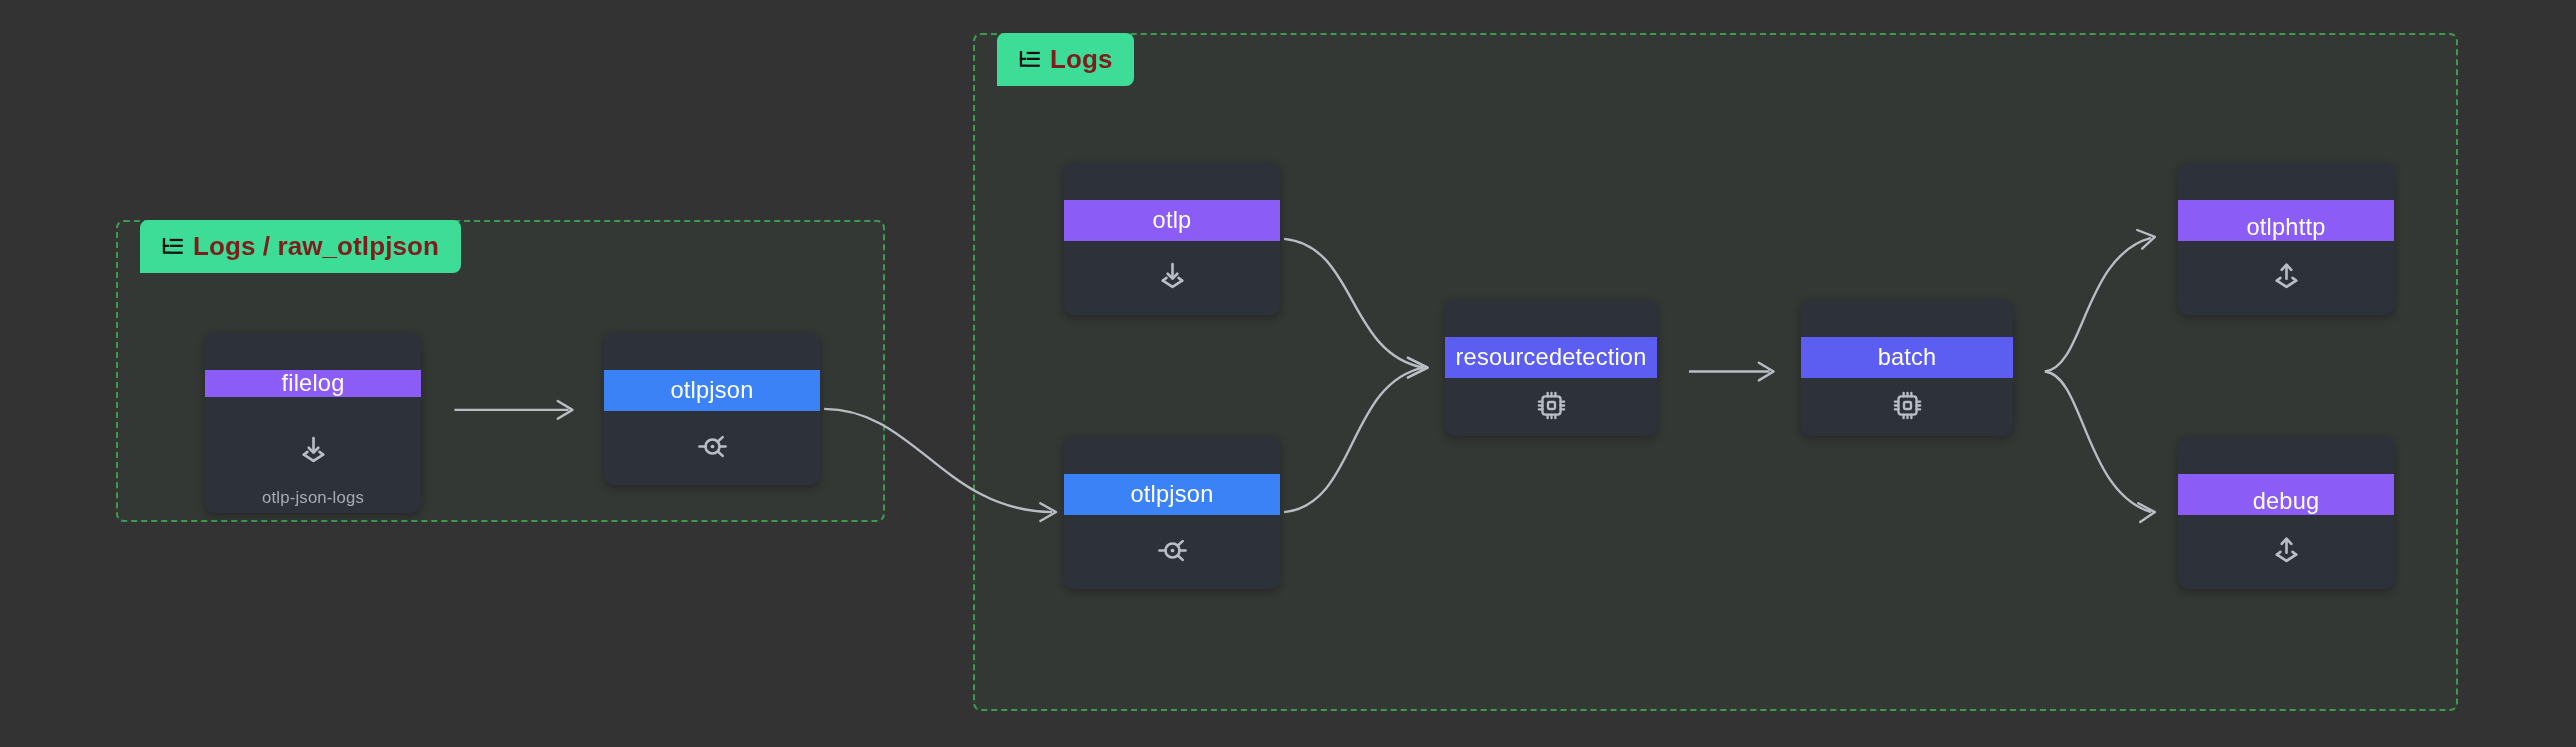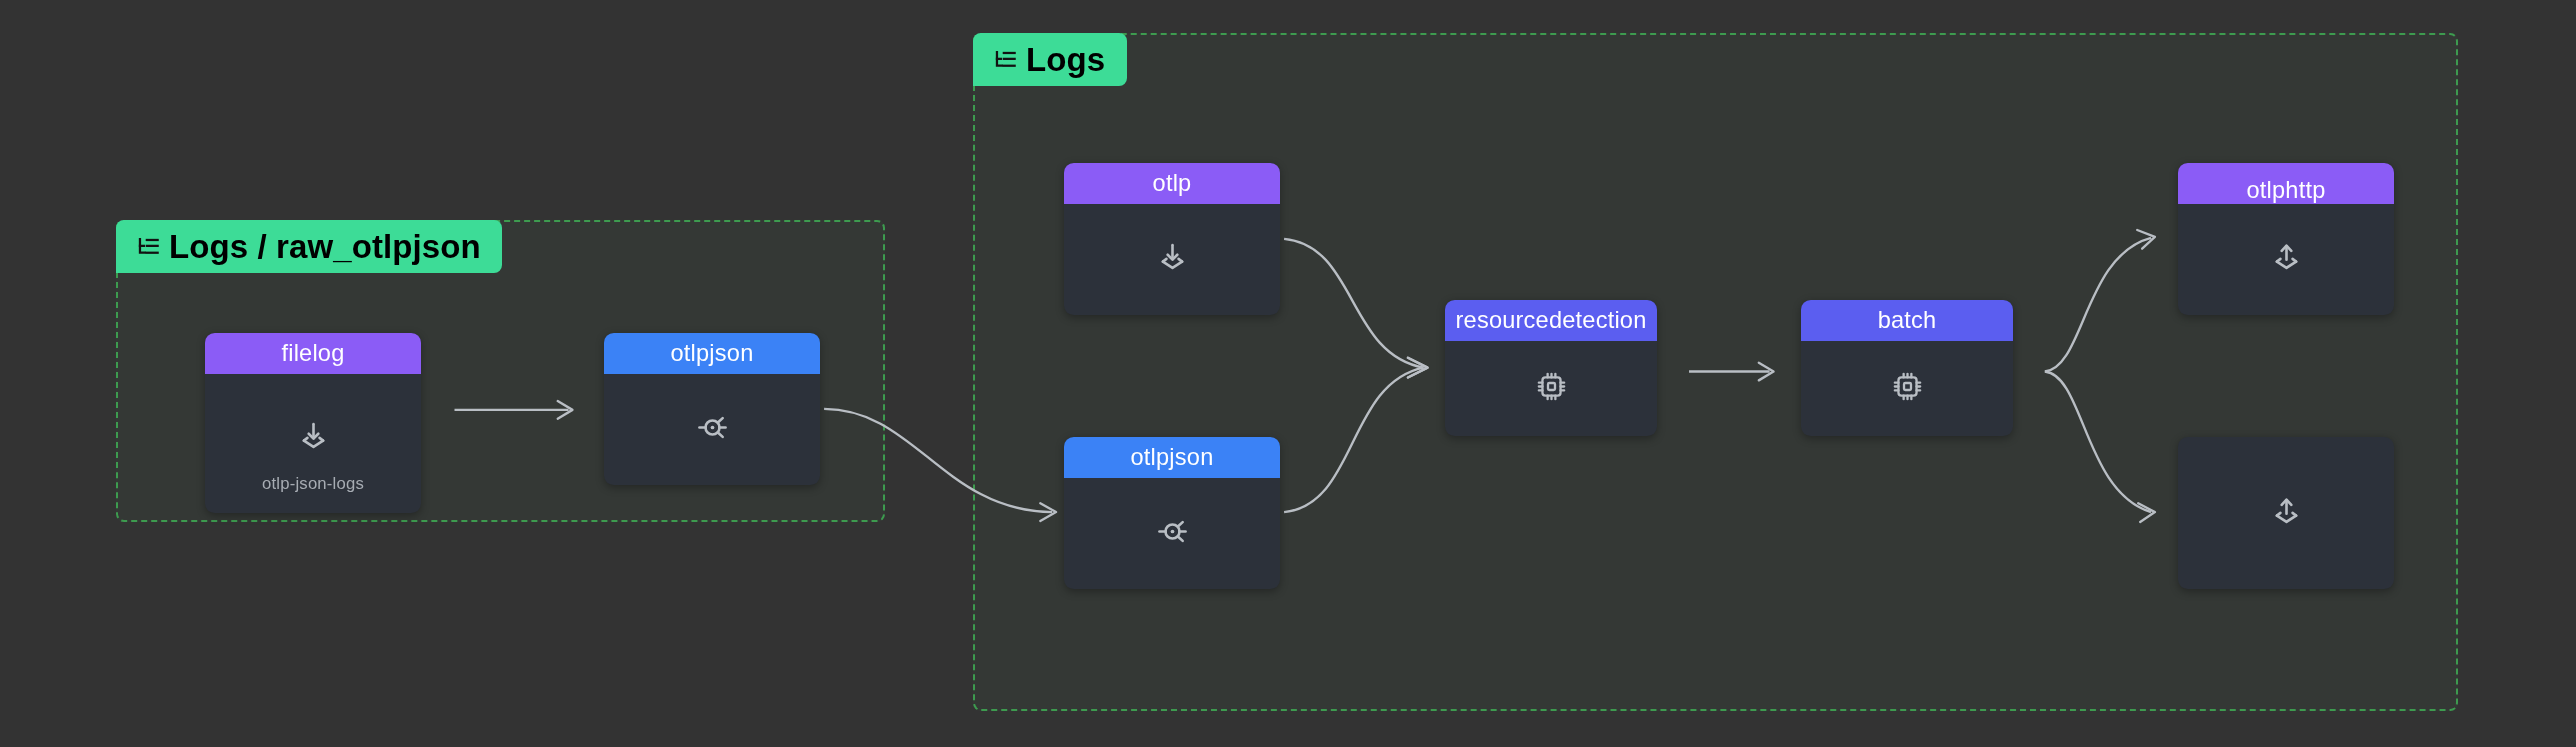--- a/index.html
+++ b/index.html
@@ -22,29 +22,30 @@
     border: 2.9px dashed #3d9b4f;
     border-radius: 7.9px;
     background: rgba(60, 90, 70, 0.13);
   }
   .group-label {
     position: absolute;
     display: flex;
     align-items: center;
     gap: 9.8px;
     background: #3ddc97;
-    color: #000000;
+    color: #7f1d1d;
     font-weight: bold;
-    font-size: 33px;
+    font-size: 26px;
     letter-spacing: 0.1px;
     padding: 0 21.6px;
     height: 53px;
     border-radius: 7.9px 7.9px 7.9px 0;
     white-space: nowrap;
     z-index: 5;
+    margin-left: 24px;
   }
   .group-label .logs-icon { display:flex; align-items:center; }
 
   
   .node {
     position: absolute;
     box-sizing: border-box;
     border-radius: 9.8px;
     background: #2c313a;
     box-shadow: 0 2.9px 8.8px rgba(0,0,0,0.30);
@@ -55,20 +56,21 @@
   }
   .node-header {
     height: 41px;
     display: flex;
     align-items: center;
     justify-content: center;
     color: #ffffff;
     font-size: 23.6px;
     letter-spacing: 0.2px;
     white-space: nowrap;
+    margin-top: 37px;
   }
   .node-body {
     flex: 1;
     display: flex;
     flex-direction: column;
     align-items: center;
     justify-content: center;
     gap: 9.8px;
     padding: 5.9px 7.9px 9.8px;
   }
@@ -315,20 +317,23 @@
           <path d="M8.5 7.2 L12 3.4 L15.5 7.2"></path>
           <path d="M5 15 L12 19.5 L19 15"></path>
           <path d="M5 15 L7.6 13"></path>
           <path d="M19 15 L16.4 13"></path>
         </svg>
       </span>
     </div>
   </div>
 
   <div class="node" style="left:2178px; top:437px; width:216px; height:152px;">
+    <div class="node-header hdr-exporter">
+      <span>debug</span>
+    </div>
     <div class="node-body">
       <span>
         <svg width="33" height="33" viewBox="0 0 24 24" fill="none" stroke="#b9bec4" stroke-width="1.9" stroke-linecap="round" stroke-linejoin="round" xmlns="http://www.w3.org/2000/svg">
           <path d="M12 13.6 L12 3.6"></path>
           <path d="M8.5 7.2 L12 3.4 L15.5 7.2"></path>
           <path d="M5 15 L12 19.5 L19 15"></path>
           <path d="M5 15 L7.6 13"></path>
           <path d="M19 15 L16.4 13"></path>
         </svg>
       </span>

